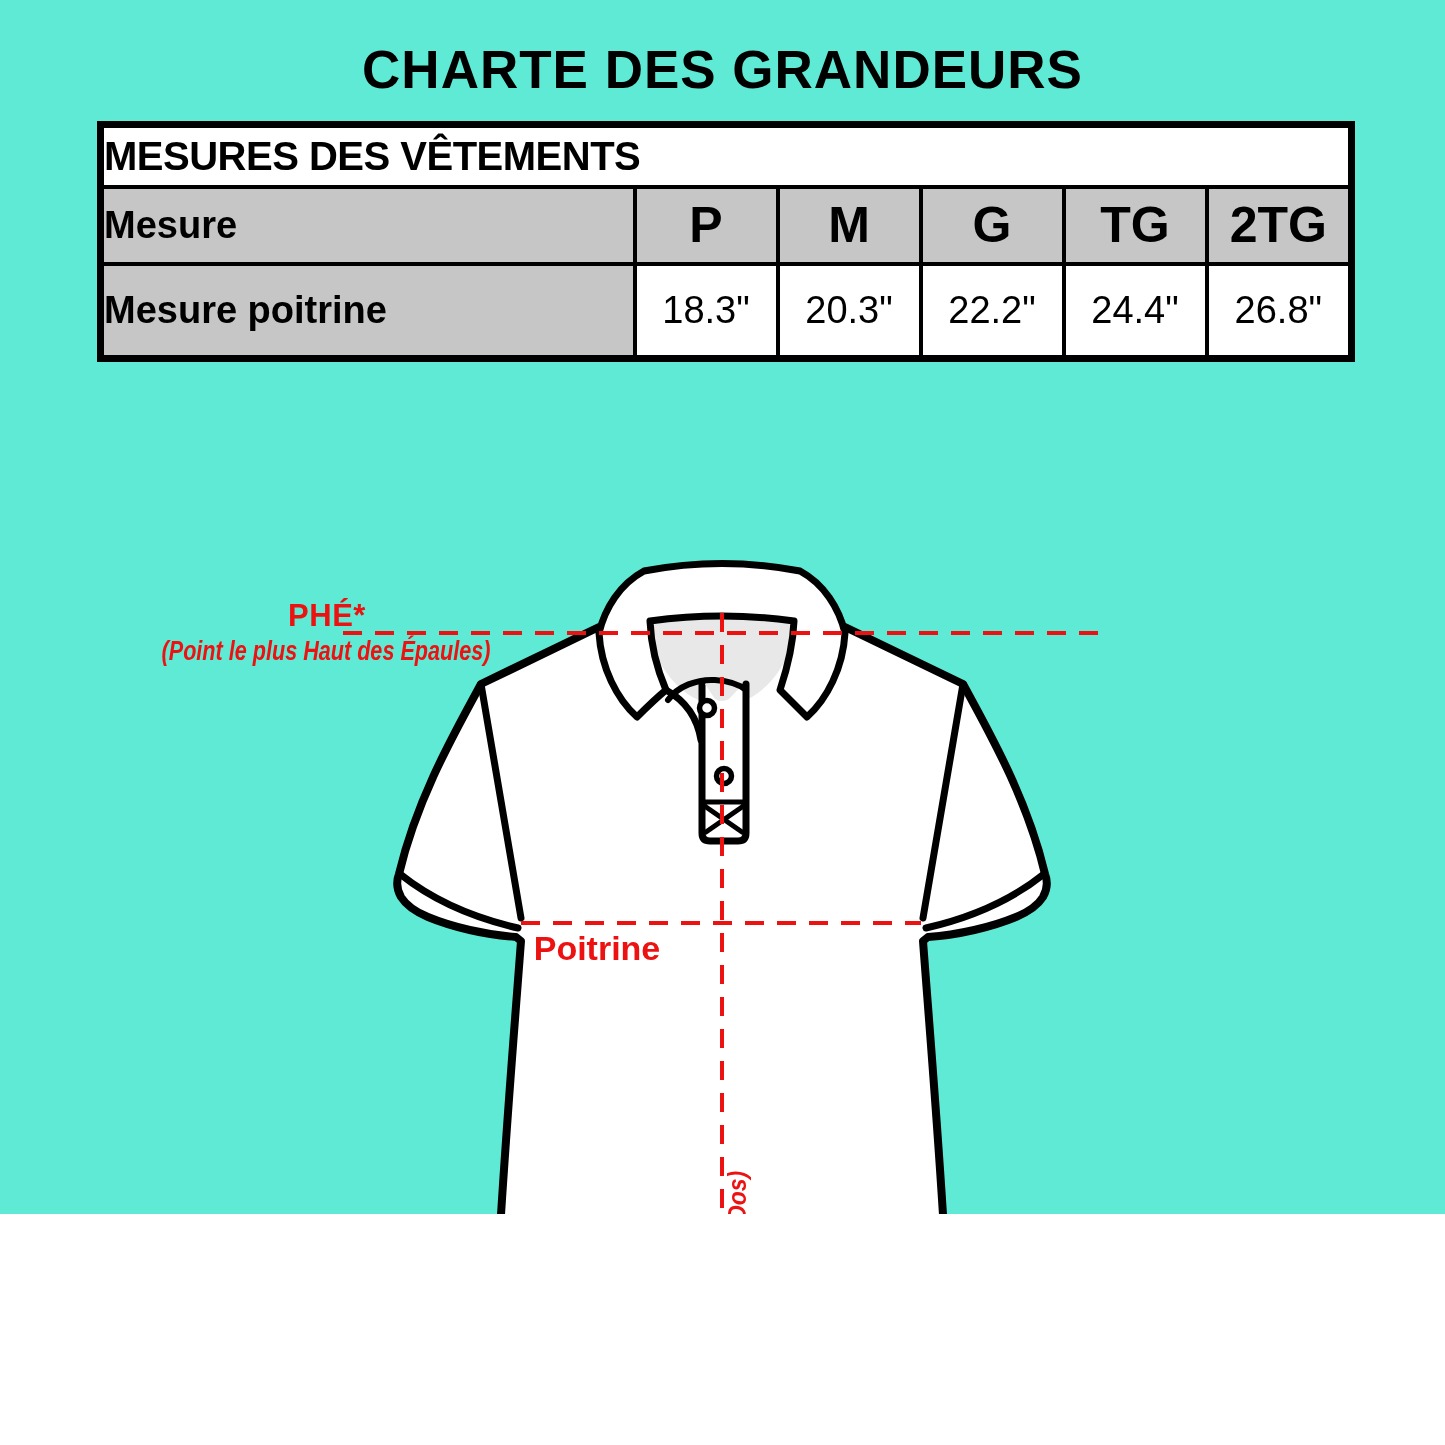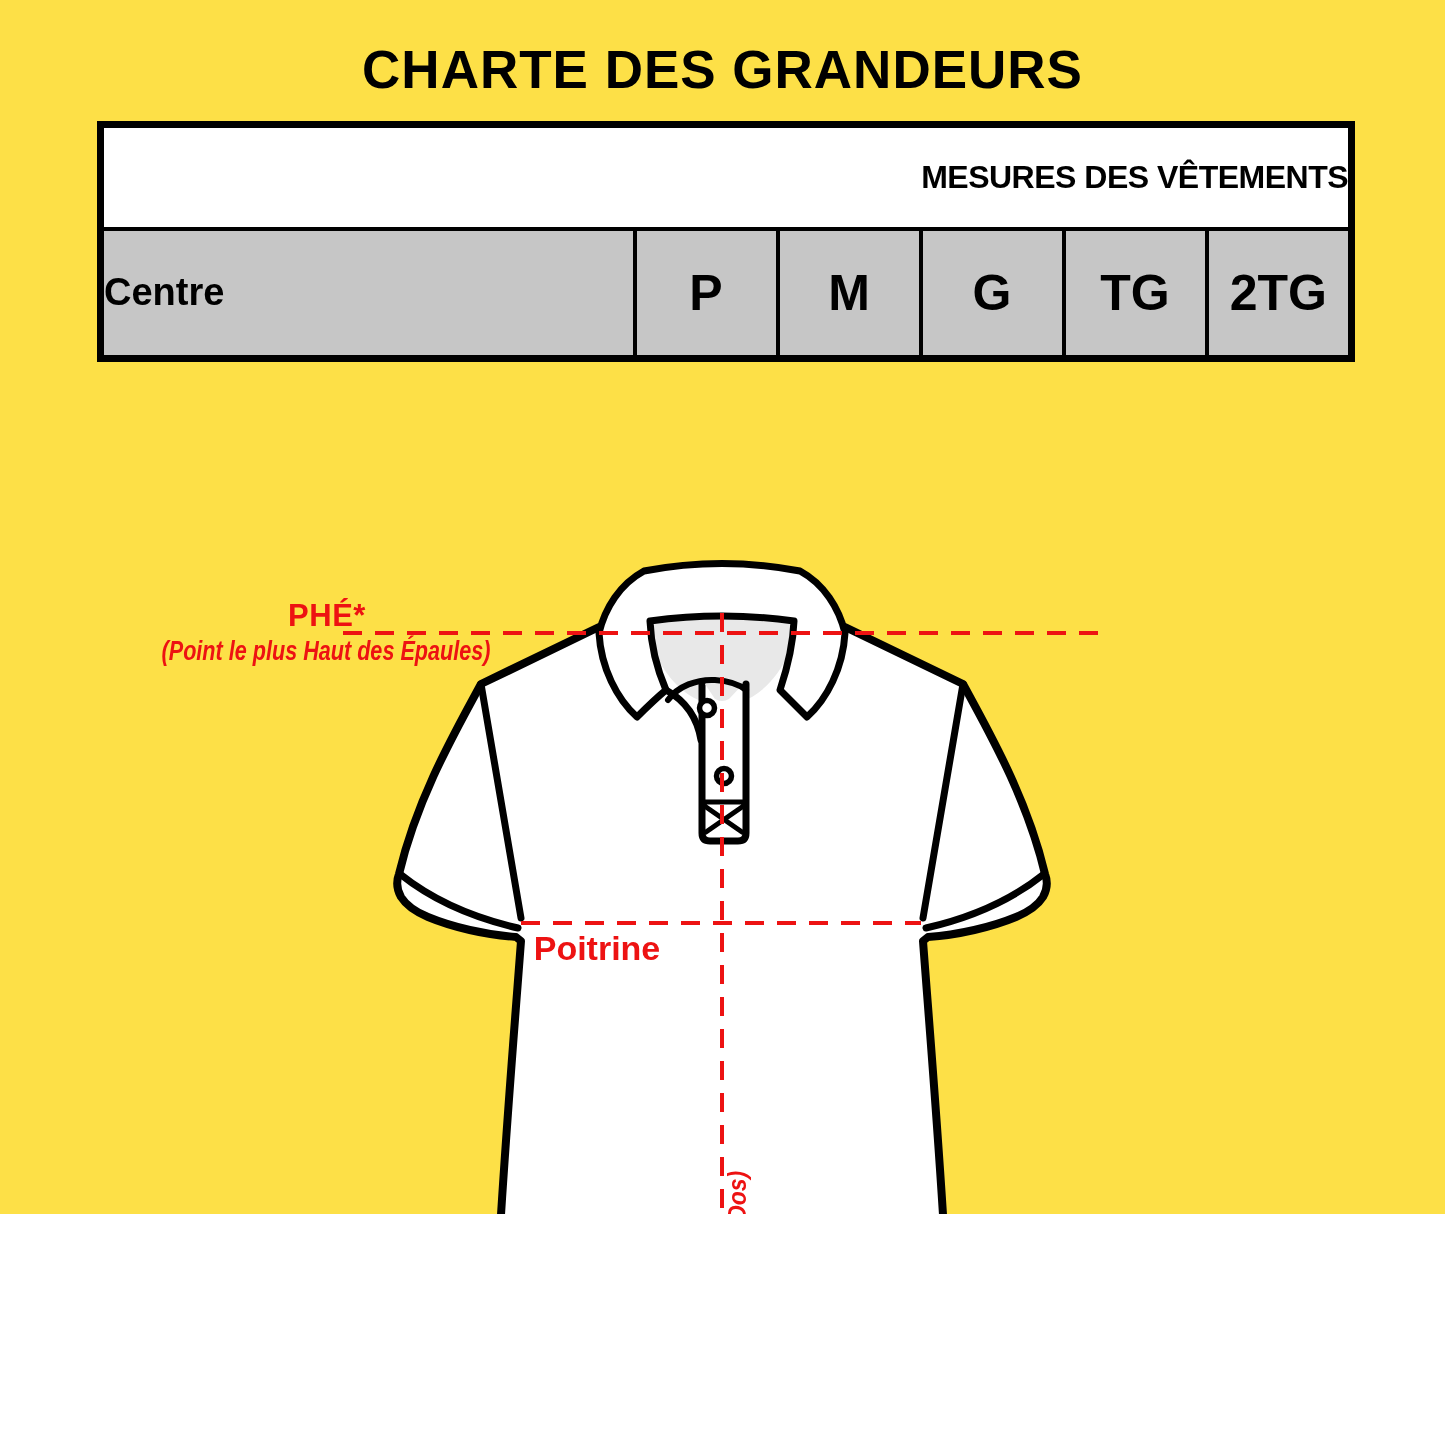--- a/index.html
+++ b/index.html
@@ -1,31 +1,31 @@
 <!DOCTYPE html>
 <html><head>
 <meta charset="utf-8">
 <style>
   html,body { margin:0; padding:0; background:#fff; }
   .page {
-    position:relative; width:1445px; height:1214px; background:#fde047;
+    position:relative; width:1445px; height:1214px; background:#5eead4;
     font-family:"Liberation Sans","DejaVu Sans",sans-serif; color:#000; overflow:hidden;
   }
   
   .title {
     position:absolute; left:0; top:42px; width:100%; height:56px; line-height:56px;
     text-align:center; font-size:53px; font-weight:bold; letter-spacing:1px; color:#000;
   }
   
   table.size-table {
     position:absolute; left:97px; top:121px; width:1251px; height:241px;
     border-collapse:collapse; table-layout:fixed; border:7px solid #000;
   }
   table.size-table td { border:4px solid #000; padding:0; vertical-align:middle; }
-  td.th-main { background:#ffffff; text-align:right; font-weight:bold; font-size:32px; letter-spacing:-0.5px; }
+  td.th-main { background:#ffffff; text-align:left; font-weight:bold; font-size:40px; letter-spacing:-0.5px; }
   td.gray { background:#c6c6c6; }
   td.row-label { text-align:left; padding-left:20px; font-weight:bold; font-size:38px; }
   td.size-cell { text-align:center; font-weight:bold; font-size:50px; }
   td.val-cell { background:#ffffff; text-align:center; font-weight:normal; font-size:38px; }
   
   .shirt-svg { position:absolute; left:0; top:0; width:1445px; height:1445px; }
   .red-label { position:absolute; color:#ed1212; white-space:nowrap; }
   .lbl-phe   { left:327px; top:616px; transform:translate(-50%,-50%); font-size:31px; font-weight:bold; letter-spacing:0.5px; }
   .lbl-phe-note { left:326px; top:651px; transform:translate(-50%,-50%) scaleX(0.8); font-size:27px; font-weight:bold; font-style:italic; }
   .lbl-poitrine { left:597px; top:902px; transform:translate(-50%,-50%); font-size:34px; font-weight:bold;margin-top:46px; }
@@ -46,26 +46,34 @@
         <col style="width:143px">
         <col style="width:143px">
         <col style="width:143px">
         <col style="width:145px">
     </colgroup>
     <tbody>
         <tr style="height:62px">
       <td class="th-main" colspan="6">MESURES DES VÊTEMENTS</td>
     </tr>
     <tr style="height:77px">
-      <td class="gray row-label">Centre</td>
+      <td class="gray row-label">Mesure</td>
       <td class="gray size-cell">P</td>
       <td class="gray size-cell">M</td>
       <td class="gray size-cell">G</td>
       <td class="gray size-cell">TG</td>
       <td class="gray size-cell">2TG</td>
+    </tr>
+    <tr>
+      <td class="gray row-label">Mesure poitrine</td>
+      <td class="val-cell">18.3"</td>
+      <td class="val-cell">20.3"</td>
+      <td class="val-cell">22.2"</td>
+      <td class="val-cell">24.4"</td>
+      <td class="val-cell">26.8"</td>
     </tr>
   </tbody>
     </table>
 
   <svg class="shirt-svg" viewBox="0 0 1445 1445" xmlns="http://www.w3.org/2000/svg">
 
     <g stroke="#000000" stroke-linejoin="round" stroke-linecap="round" fill="none">
 
       <path fill="#ffffff" stroke-width="8" d="
         M 599,627 L 481,684

